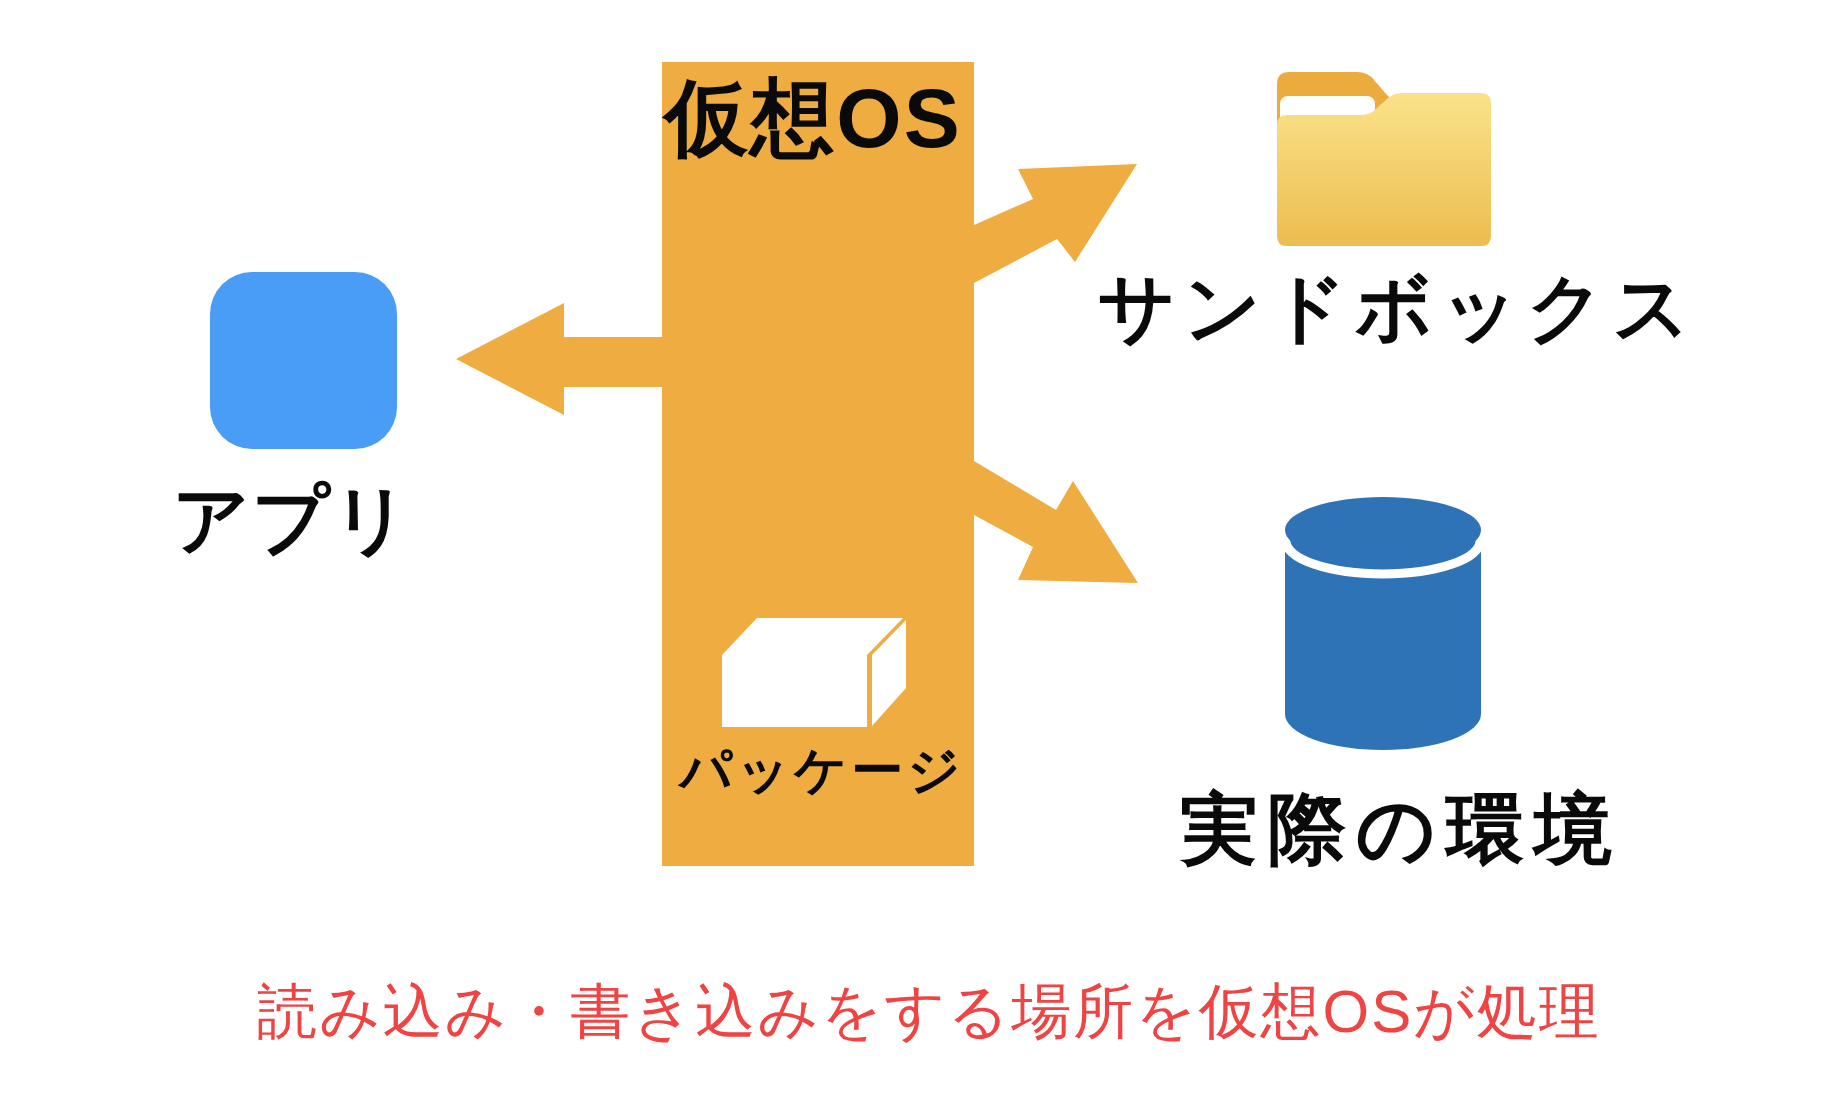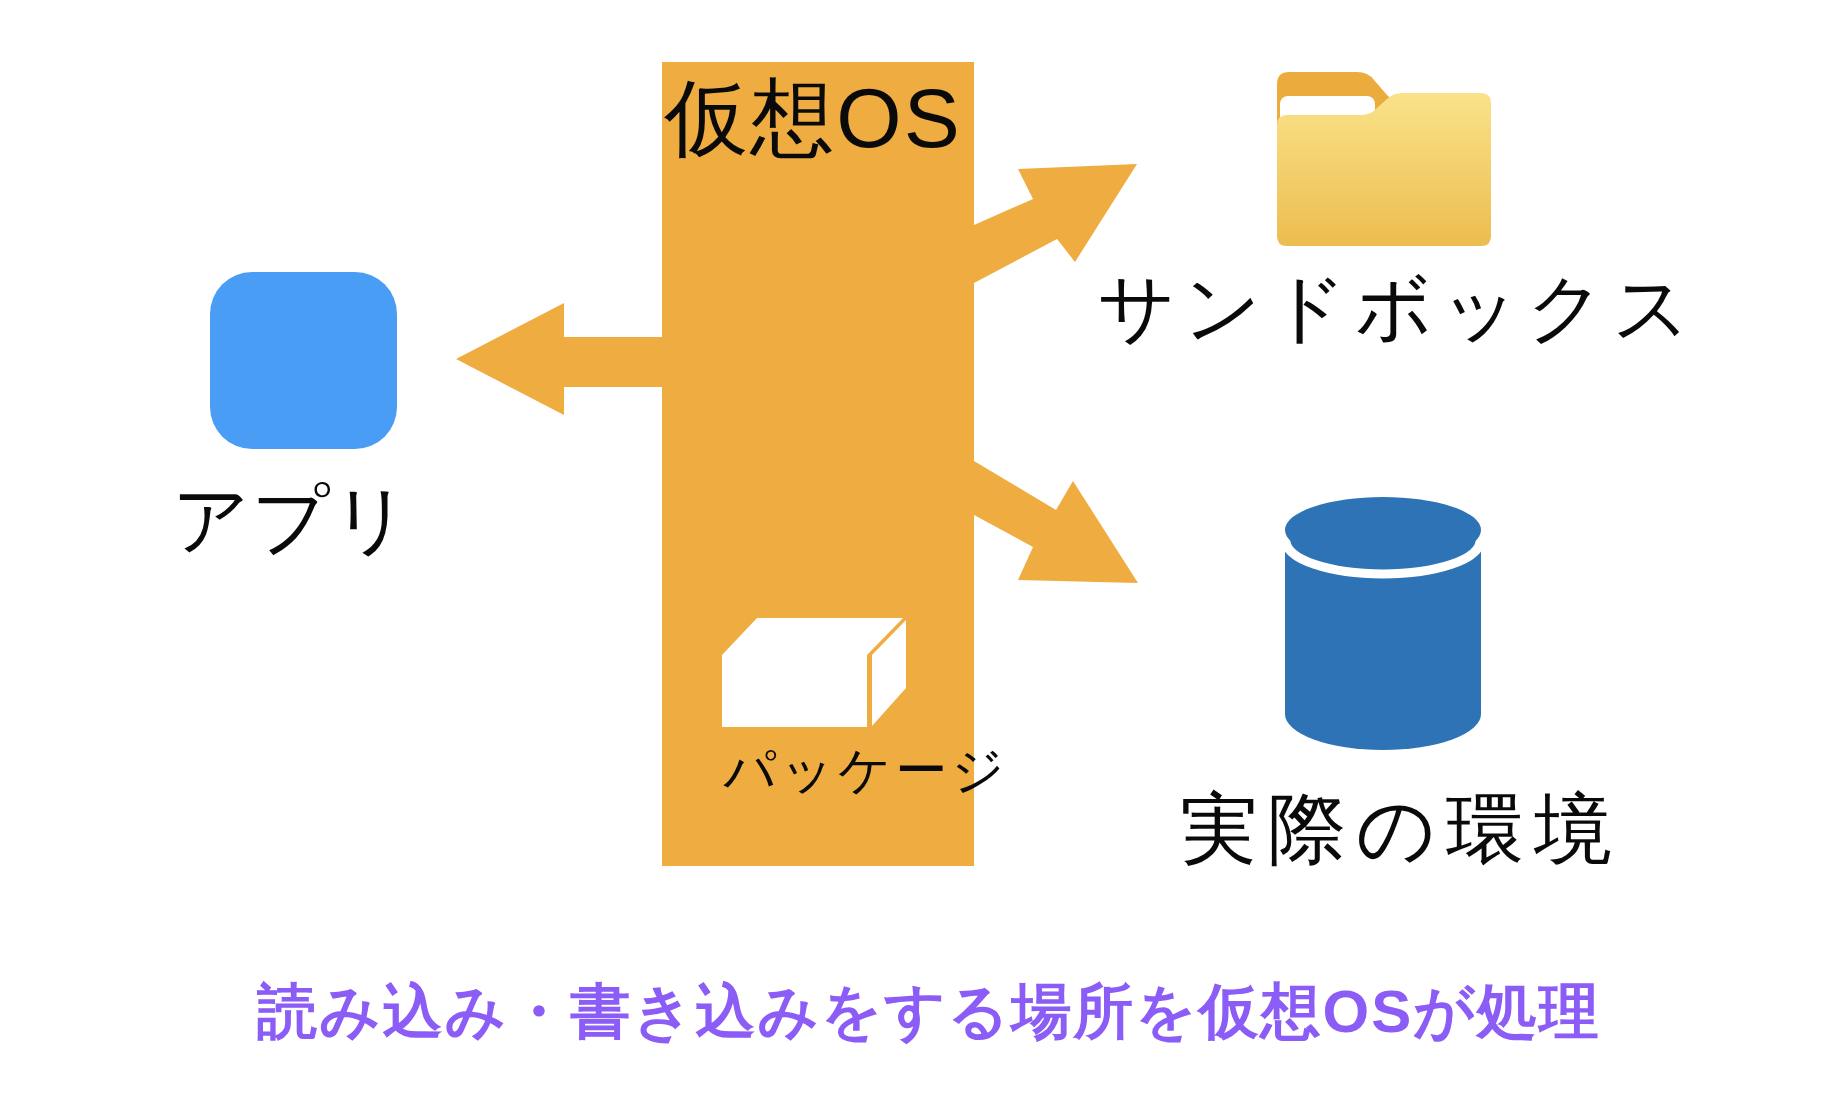--- a/index.html
+++ b/index.html
@@ -10,28 +10,28 @@
     overflow:hidden;
     font-family:"Liberation Sans","DejaVu Sans",sans-serif;
   }
   #art{position:absolute;left:0;top:0;width:1840px;height:1112px;}
   .lbl{
     position:absolute;
     transform:translateX(-50%);
     white-space:nowrap;
     color:#0a0a0a;
     line-height:1;
-    font-weight:400;
+    font-weight:700;
   }
   .lbl-vos   {left:813px; top:76px;  font-size:84px; letter-spacing:2px;}
-  .lbl-pkg   {left:822px; top:744px; font-size:52px; letter-spacing:4px;margin-left:44px;}
+  .lbl-pkg   {left:822px; top:744px; font-size:52px; letter-spacing:4px;}
   .lbl-app   {left:292px; top:482px; font-size:76px; letter-spacing:2px;text-align:center;}
   .lbl-sbx   {left:1398px;top:270px; font-size:76px; letter-spacing:8px;}
   .lbl-env   {left:1401px;top:790px; font-size:78px; letter-spacing:10px;text-align:right;}
-  .lbl-cap   {left:929px; top:982px; font-size:60px; letter-spacing:2px; color:#8b5cf6; font-weight:700;}
+  .lbl-cap   {left:929px; top:982px; font-size:60px; letter-spacing:2px; color:#ef4444; font-weight:400;}
 </style>
 </head>
 <body>
 
 <div id="canvas">
 
   <svg id="art" viewBox="0 0 1840 1112" xmlns="http://www.w3.org/2000/svg">
     <defs>
       <linearGradient id="folderBody" x1="0" y1="0" x2="0" y2="1">
         <stop offset="0" stop-color="#FAE28A"></stop>

